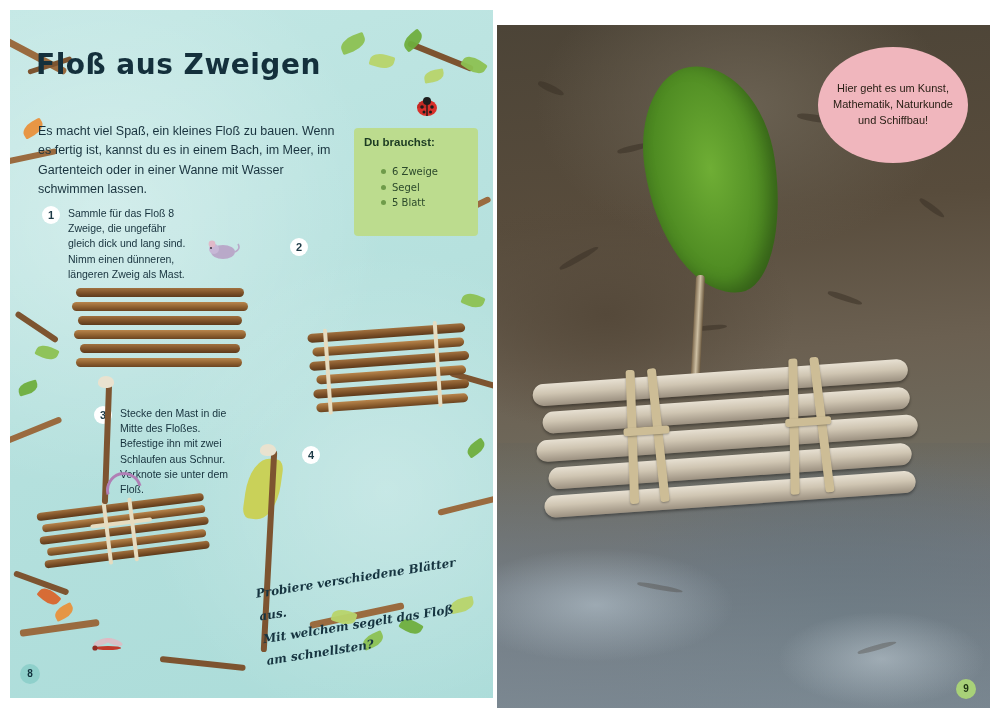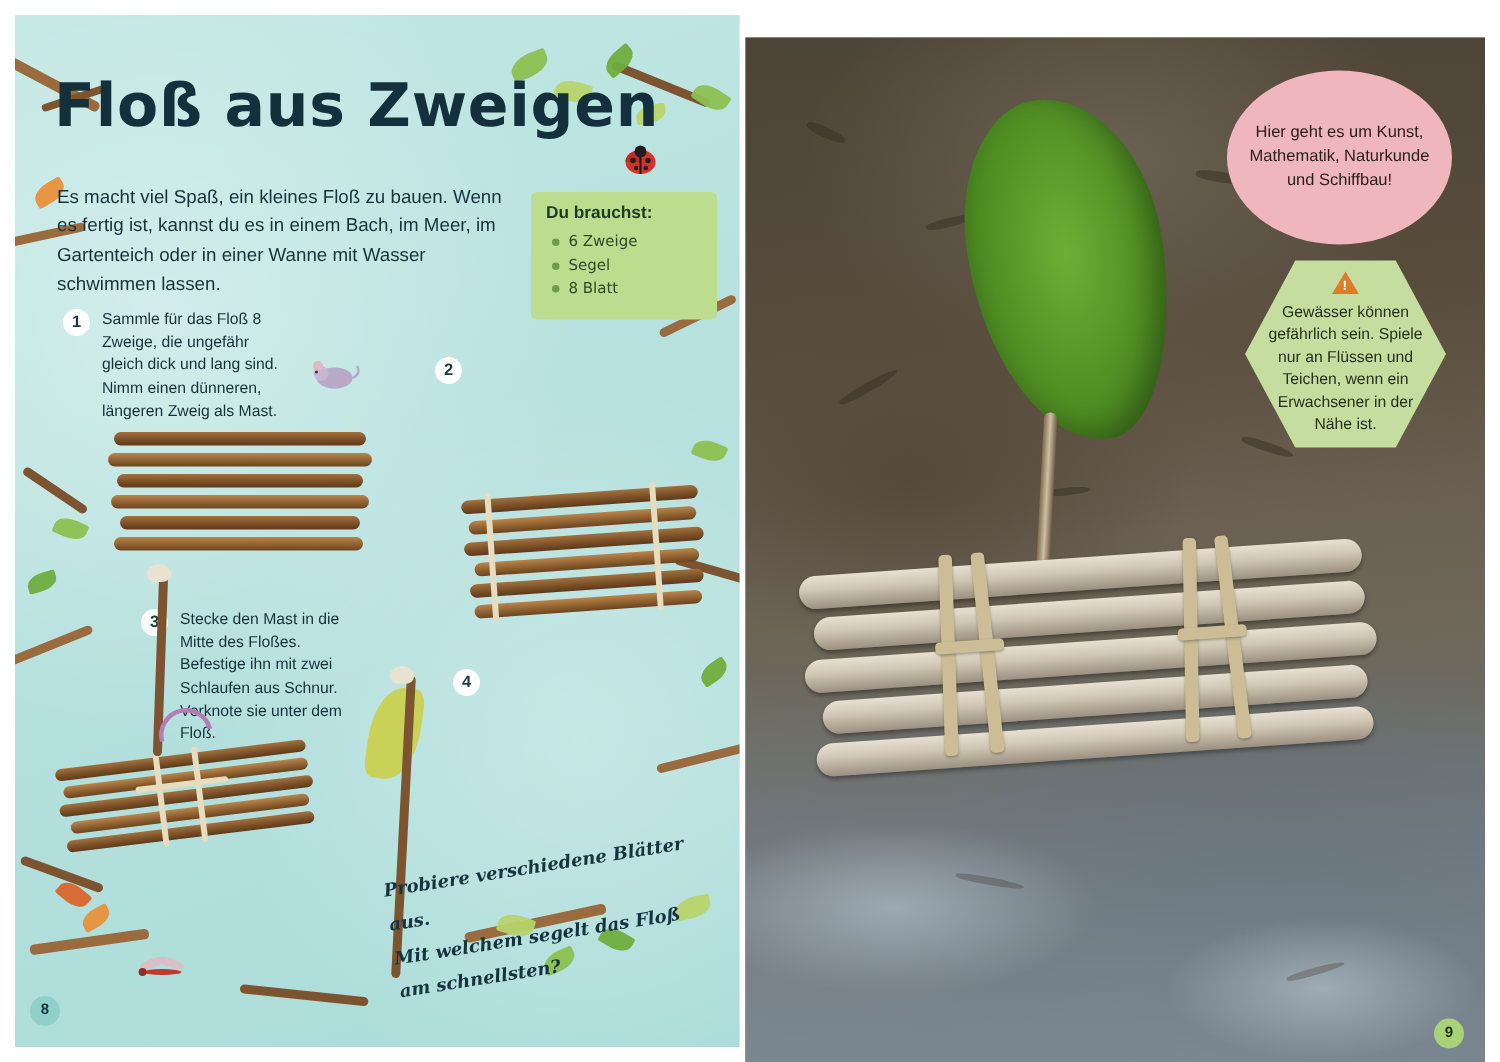--- a/index.html
+++ b/index.html
@@ -58,21 +58,21 @@
   .leaf.g3 { background: #6fae3d; }
   .leaf.o1 { background: #e8913c; }
   .leaf.o2 { background: #d9652c; }
 
   
   .title {
     position: absolute;
     left: 26px;
     top: 38px;
     font-family: "DejaVu Sans", sans-serif;
-    font-size: 40px;
+    font-size: 28px;
     font-weight: bold;
     color: #14303c;
     letter-spacing: 0.5px;
   }
 
   .intro {
     position: absolute;
     left: 28px;
     top: 112px;
     width: 300px;
@@ -92,21 +92,21 @@
     padding: 8px 10px 9px 10px;
     box-sizing: border-box;
   }
   .materials h3 {
     margin: 0 0 6px 0;
     font-size: 11.5px;
     color: #1c3b22;
     font-weight: bold;
   }
   .materials ul {
-    margin: 3px;
+    margin: 16px;
     padding: 0;
     list-style: none;
   }
   .materials li {
     font-size: 10px;
     color: #2c4a2b;
     line-height: 1.55;
     padding-left: 12px;
     position: relative;
     font-family: "DejaVu Sans", sans-serif;
@@ -418,21 +418,21 @@
       <circle cx="18" cy="11" r="1.8" fill="#1d1d1d"></circle>
       <circle cx="10" cy="16" r="1.5" fill="#1d1d1d"></circle>
       <circle cx="16.5" cy="16" r="1.5" fill="#1d1d1d"></circle>
     </svg>
 
     <div class="materials">
       <h3>Du brauchst:</h3>
       <ul>
         <li>6 Zweige</li>
         <li>Segel</li>
-        <li>8 Blatt</li>
+        <li>5 Blatt</li>
       </ul>
     </div>
 
     <div class="step" id="step1">
       <div class="num">1</div>
       <div class="txt">Sammle für das Floß 8 Zweige, die ungefähr gleich dick und lang sind. Nimm einen dünneren, längeren Zweig als Mast.</div>
     </div>
 
     <svg class="mouse" viewBox="0 0 34 22">
       <ellipse cx="17" cy="14" rx="12" ry="7" fill="#b9a9c9"></ellipse>
@@ -534,21 +534,17 @@
       <div class="rope" style="left:92px; top:-2px; width:9px; height:134px; transform:rotate(2deg);"></div>
       <div class="rope" style="left:118px; top:-2px; width:9px; height:134px; transform:rotate(-2deg);"></div>
       <div class="rope" style="left:254px; top:-2px; width:9px; height:136px; transform:rotate(3deg);"></div>
       <div class="rope" style="left:282px; top:-2px; width:9px; height:136px; transform:rotate(-3deg);"></div>
       <div class="rope" style="left:88px; top:56px; width:46px; height:8px;"></div>
       <div class="rope" style="left:250px; top:58px; width:46px; height:8px;"></div>
     </div>
 
     <div class="bubble-pink">Hier geht es um Kunst, Mathematik, Naturkunde und Schiffbau!</div>
 
-    <div class="bubble-green">
-      <div class="warn-icon"></div>
-      <div>Gewässer können gefährlich sein. Spiele nur an Flüssen und Teichen, wenn ein Erwachsener in der Nähe ist.</div>
-    </div>
 
     <div class="page-number" id="pnum-right">9</div>
   </div>
 
 </div>
 
 </body></html>

